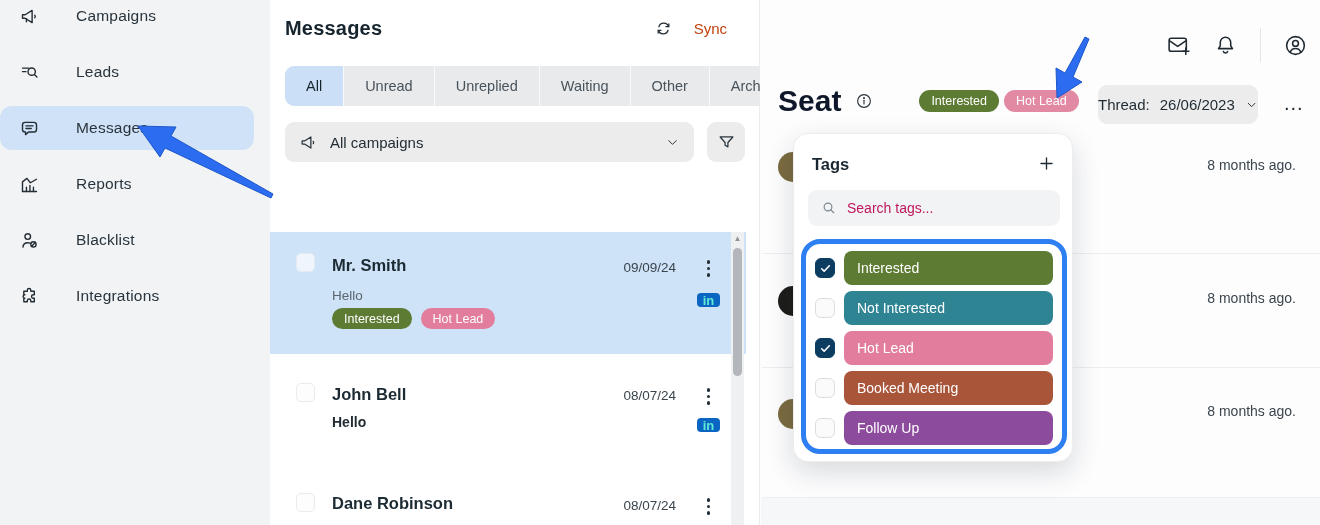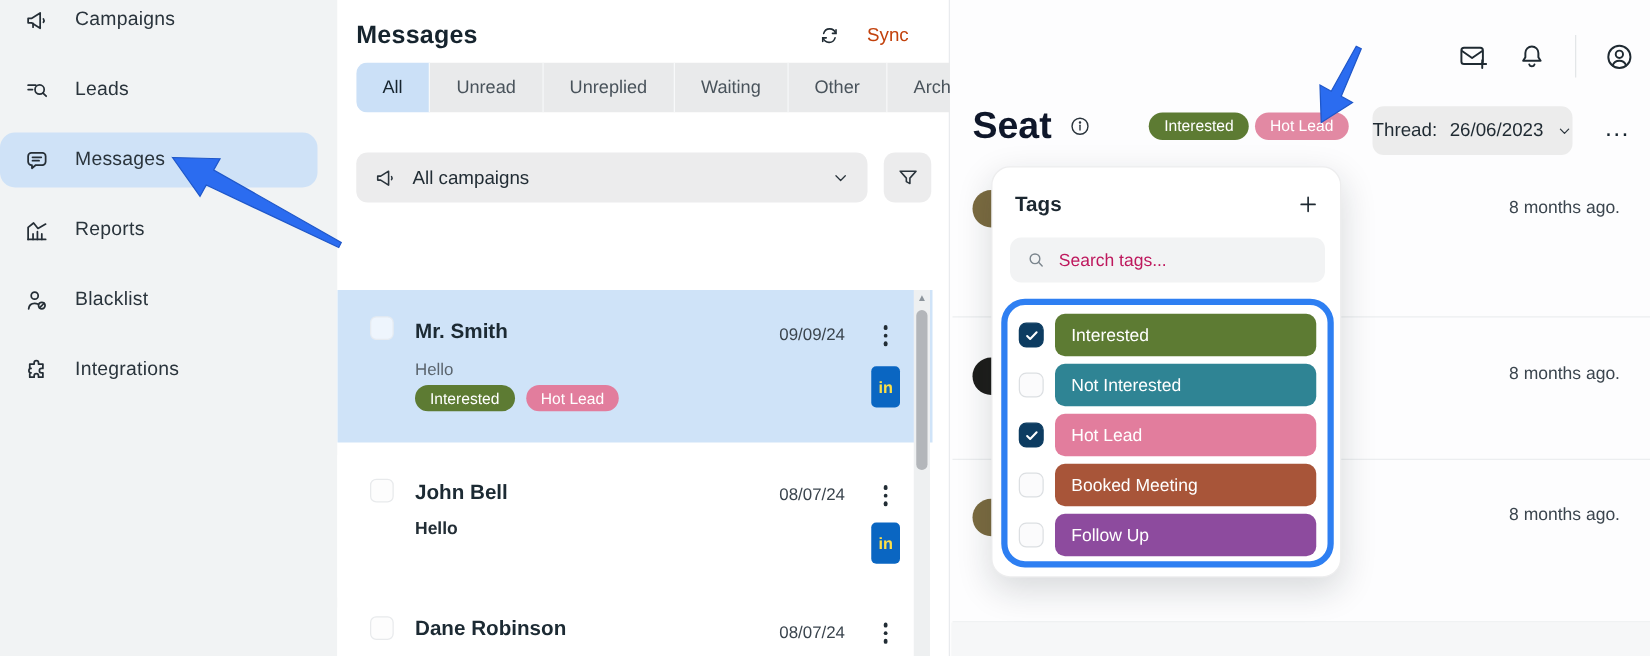--- a/index.html
+++ b/index.html
@@ -6,29 +6,29 @@
   html,body { background:#fff; }
   body { font-family:"Liberation Sans", sans-serif; color:#1f2b33; }
   .app { position:relative; width:1320px; height:525px; overflow:hidden; background:#fff; }
 
   
   .sidebar { position:absolute; left:0; top:0; width:270px; height:525px; background:#f1f3f4; }
   .nav { margin-top:-6px; display:flex; flex-direction:column; gap:12px; padding-top:0; }
   .nav-item { position:relative; display:flex; align-items:center; gap:20px; height:44px; padding-left:18px; margin-right:16px; border-radius:12px; cursor:pointer; }
   .nav-item.active { background:#cfe2f7; }
   .nav-item .nicon { width:22px; height:22px; display:flex; align-items:center; justify-content:center; }
-  .nav-item .nlabel { font-size:15.5px; color:#2a343c; letter-spacing:.2px; }
+  .nav-item .nlabel { font-size:15.5px; color:#2a343c; letter-spacing:.2px;margin-left:16px; }
   .nicon svg { width:21px; height:21px; stroke:#252e36; stroke-width:1.6; fill:none; stroke-linecap:round; stroke-linejoin:round; }
 
   
   .middle { position:absolute; left:270px; top:0; width:490px; height:525px; background:#fff; border-right:1px solid #e9ebee; }
   .m-title { position:absolute; left:15px; top:17px; font-size:20px; font-weight:700; color:#16242e; letter-spacing:.2px; }
   .sync-btn { position:absolute; right:32px; top:20px; display:flex; align-items:center; gap:22px; font-size:15px; color:#c2410c; cursor:pointer; }
   .sync-btn svg { width:17px; height:17px; stroke:#222d35; stroke-width:1.8; fill:none; stroke-linecap:round; }
-  .tabs { position:absolute; left:15px; top:50px; height:40px; display:flex; border-radius:9px; overflow:hidden; }
+  .tabs { position:absolute; left:15px; top:66px; height:40px; display:flex; border-radius:9px; overflow:hidden; }
   .tab { display:flex; align-items:center; justify-content:center; padding:0 21px; background:#e9eaeb; color:#49535b; font-size:14.5px; cursor:pointer; border-right:1px solid #f8f9fa; }
   .tab:last-child { border-right:none; }
   .tab.active { background:#cbe0f7; color:#16242e; }
   .campaign-select { position:absolute; left:15px; top:122px; width:409px; height:40px; background:#ececed; border-radius:9px; display:flex; align-items:center; gap:12px; padding:0 14px; cursor:pointer; }
   .campaign-select .cs-label { font-size:15px; color:#222d35; flex:1; }
   .campaign-select svg, .filter-btn svg { stroke:#2a343c; fill:none; stroke-width:1.6; stroke-linecap:round; stroke-linejoin:round; }
   .filter-btn { position:absolute; left:437px; top:122px; width:38px; height:40px; background:#ececed; border-radius:9px; display:flex; align-items:center; justify-content:center; cursor:pointer; }
   .search-box { position:absolute; left:15px; top:178px; width:460px; height:40px; background:#f3f4f5; border-radius:9px; display:flex; align-items:center; gap:11px; padding:0 14px; }
   .search-box svg { stroke:#7c868e; fill:none; stroke-width:1.7; stroke-linecap:round; }
   .search-box .ph { font-size:14.5px; color:#9aa3ab; }
@@ -40,21 +40,21 @@
   .row3 { top:254px; height:39px; background:#fff; }
   .chk { position:absolute; width:19px; height:19px; border:1px solid #e6ebf1; background:rgba(255,255,255,.65); border-radius:5px; cursor:pointer; }
   .rname { position:absolute; font-size:16.5px; font-weight:600; color:#1c2a33; }
   .rdate { position:absolute; font-size:13.5px; color:#3b454e; }
   .kebab { position:absolute; display:flex; flex-direction:column; gap:3px; padding:4px; cursor:pointer; }
   .kebab i { width:3.5px; height:3.5px; border-radius:50%; background:#222d35; }
   .rpreview { position:absolute; font-size:13.5px; color:#5b656e; }
   .rpreview.unread { color:#222d35; font-weight:700; font-size:14px; }
   .rtags { position:absolute; display:flex; gap:9px; }
   .pill { display:flex; align-items:center; height:21px; padding:0 12px; border-radius:999px; color:#fff; font-size:12.5px; }
-  .li-badge { position:absolute; width:23px; height:33px; border-radius:4px; background:#0a66c2; color:#fde047; font-size:13px; font-weight:700; display:flex; align-items:center; justify-content:center; cursor:pointer; }
+  .li-badge { position:absolute; width:23px; height:14px; border-radius:4px; background:#0a66c2; color:#5eead4; font-size:13px; font-weight:700; display:flex; align-items:center; justify-content:center; cursor:pointer; }
   .scrollbar { position:absolute; right:2px; top:0; width:13px; height:293px; background:#eef0f1; display:flex; flex-direction:column; align-items:center; }
   .scroll-up { font-size:8px; color:#8d959c; line-height:14px; height:14px; cursor:pointer; }
   .thumb { width:9px; height:128px; background:#b3b6ba; border-radius:5px; margin-top:2px; cursor:grab; }
 
   
   .right { position:absolute; left:760px; top:0; width:560px; height:525px; background:#fdfdfe; }
   .topbar-icons { position:absolute; right:12px; top:28px; display:flex; align-items:center; gap:22px; }
   .ticon { cursor:pointer; display:flex; }
   .ticon svg { width:25px; height:25px; stroke:#1f2a32; stroke-width:1.5; fill:none; stroke-linecap:round; stroke-linejoin:round; }
   .vdivider { width:1px; height:34px; background:#e3e6e8; }

